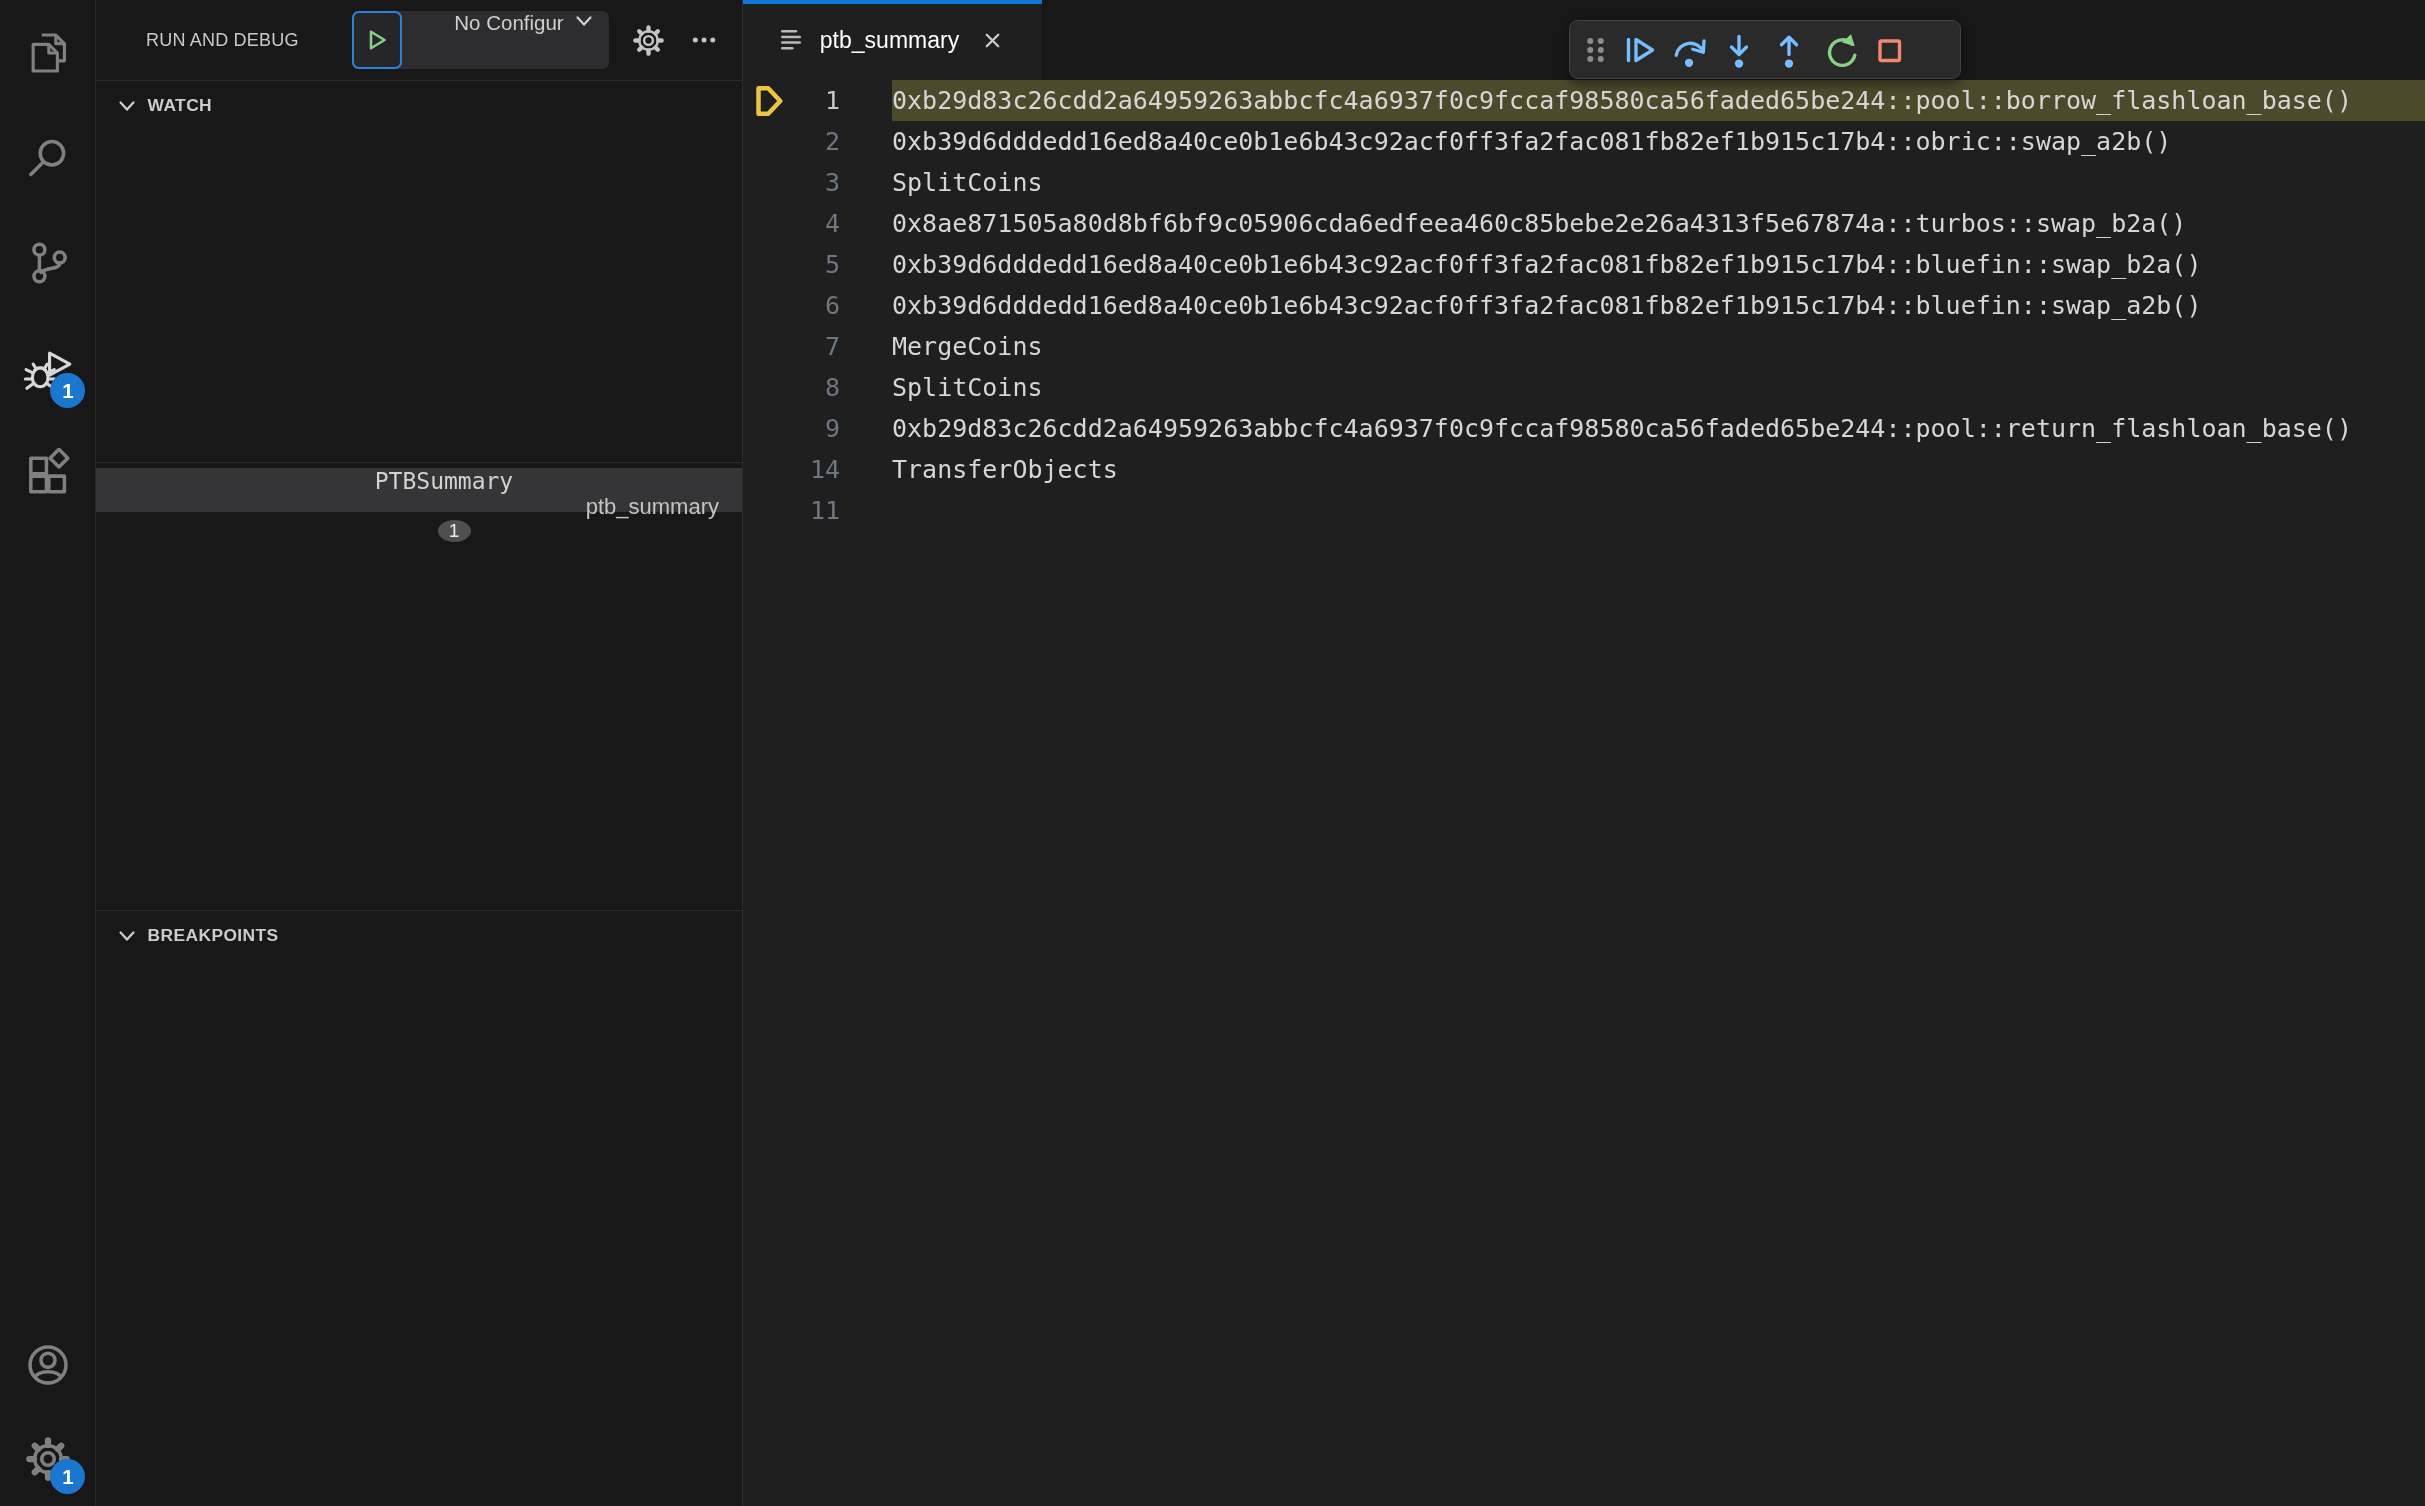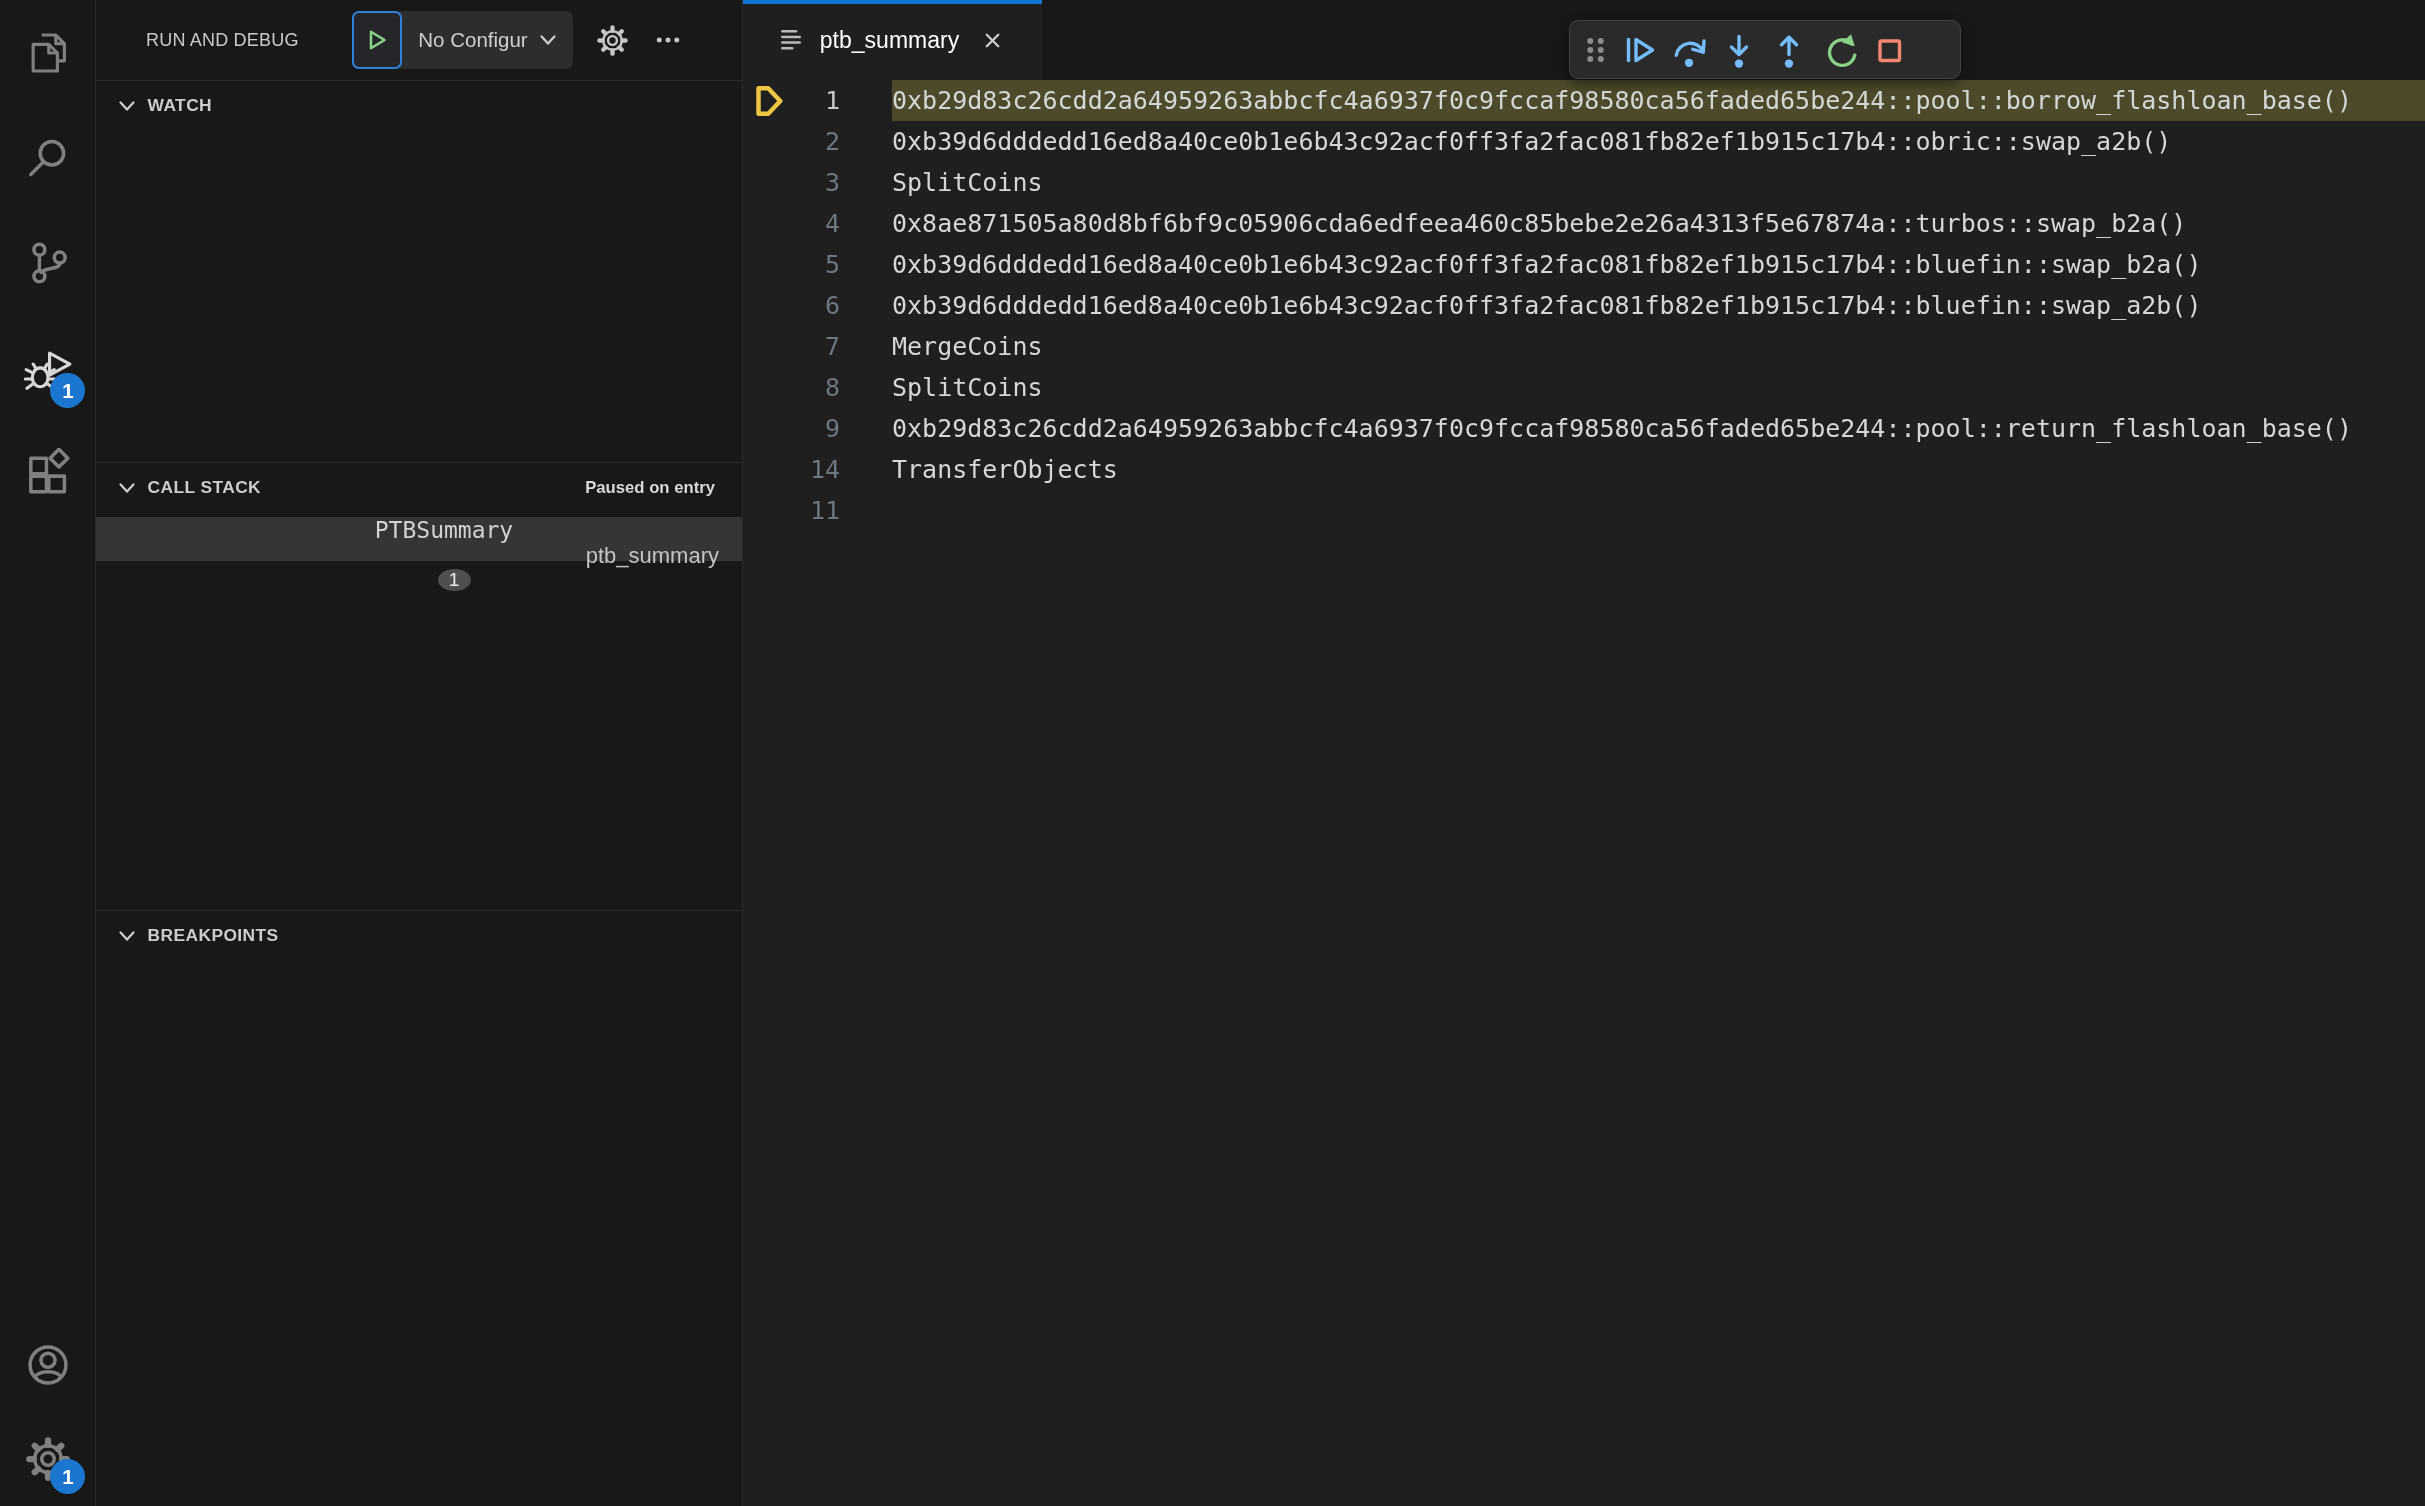--- a/index.html
+++ b/index.html
@@ -23,21 +23,21 @@
   
   .sidebar { width:647px; height:100%; background:#181818; border-right:0.8px solid #2b2b2b;
     display:flex; flex-direction:column; flex:none; }
   .sidebar-titlebar { height:80px; flex:none; display:flex; align-items:center; padding-left:50px; }
   .sidebar-title { font-size:18px; font-weight:500; color:#c9c9c9; letter-spacing:0.2px; white-space:nowrap; }
   .debug-config { margin-left:53px; height:58px; display:flex; align-items:stretch;
     background:#2d2d30; border-radius:6.8px; cursor:pointer; }
   .play-btn { width:50px; border:2.3px solid #2f81d7; border-radius:6.8px; background:#26262a;
     display:flex; align-items:center; justify-content:center; color:#89d185; cursor:pointer; }
   .play-btn svg { width:24px; height:24px; }
-  .config-label-wrap { display:flex; align-items:center; padding:0 15px 0 16.7px; color:#cfcfcf; }
+  .config-label-wrap { display:flex; align-items:flex-start; padding:0 15px 0 16.7px; color:#cfcfcf;margin-left:36px; }
   .config-label { font-size:20.5px; white-space:nowrap; }
   .config-label-wrap svg { width:20px; height:20px; margin-left:10.6px; color:#cfcfcf; }
   .title-action { width:39px; height:46px; display:flex; align-items:center; justify-content:center;
     color:#c5c5c5; cursor:pointer; }
   .title-action.gear-a { margin-left:20px; }
   .title-action.more-a { margin-left:16.7px; }
   .title-action svg { width:35px; height:35px; }
 
   .section { border-top:0.8px solid #2b2b2b; display:flex; flex-direction:column; }
   .sec-variables { height:557px; flex:none; }
@@ -313,27 +313,20 @@
     <div class="section sec-watch">
       <div class="section-header">
         <svg viewBox="0 0 26 26" width="20" height="20">
             <use href="#i-chevron"></use>
           </svg>
         <span class="section-label">WATCH</span>
       </div>
     </div>
 
     <div class="section sec-callstack">
-      <div class="section-header">
-        <svg viewBox="0 0 26 26" width="20" height="20">
-            <use href="#i-chevron"></use>
-          </svg>
-        <span class="section-label">CALL STACK</span>
-        <span class="section-status">Paused on entry</span>
-      </div>
       <div class="stack-frame">
         <span class="frame-name">PTBSummary</span>
         <span class="frame-file">ptb_summary</span>
         <span class="frame-badge">1</span>
       </div>
     </div>
 
     <div class="section sec-breakpoints">
       <div class="section-header">
         <svg viewBox="0 0 26 26" width="20" height="20">

